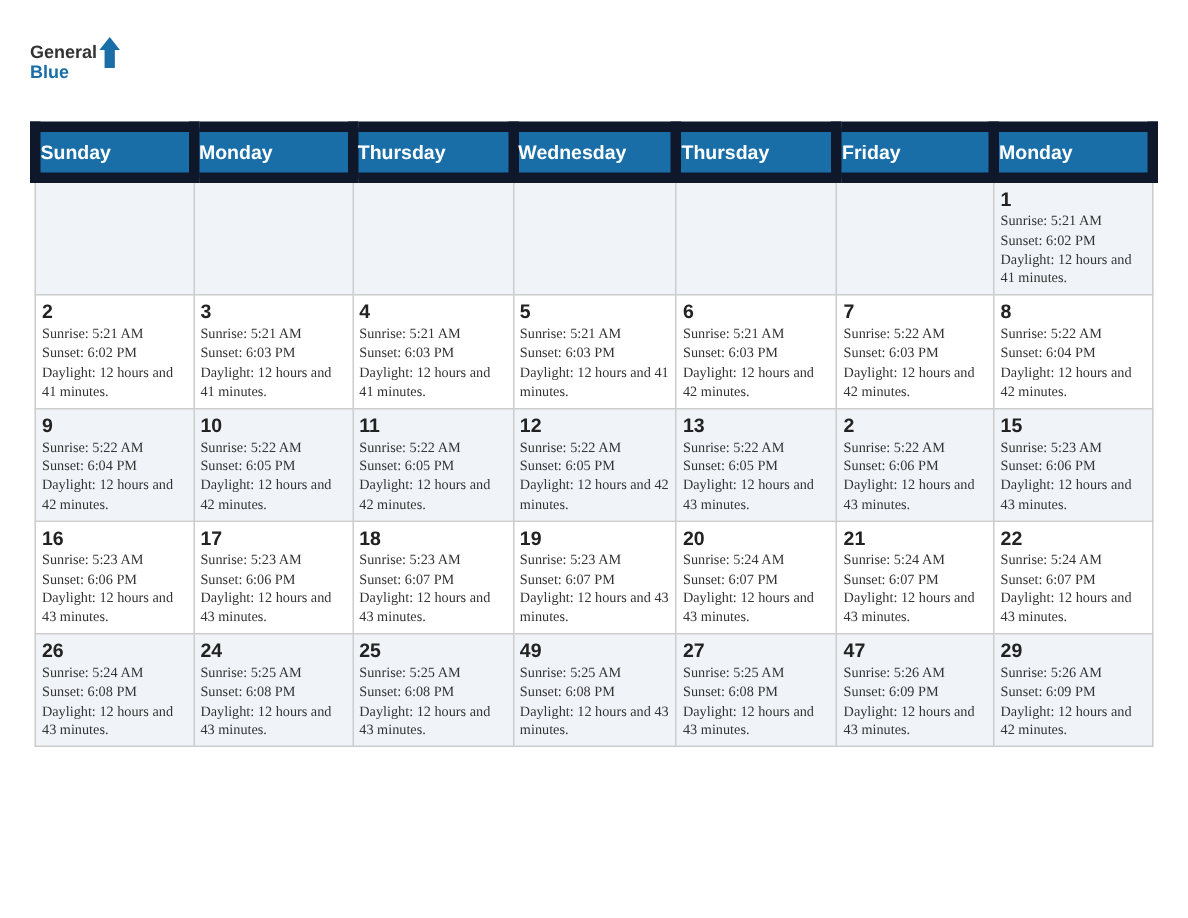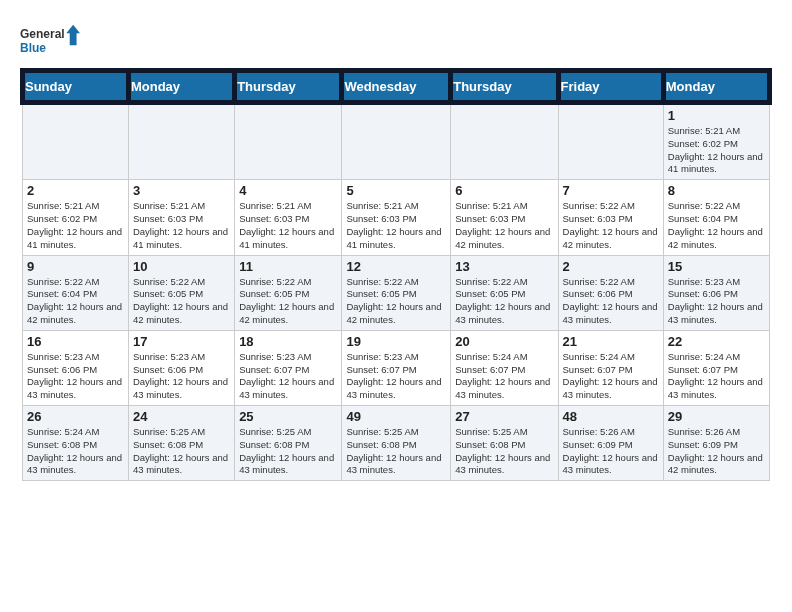--- a/index.html
+++ b/index.html
@@ -7,21 +7,21 @@
       font-family: Arial, sans-serif;
       background: #fff;
       width: 792px;
       min-height: 612px;
       padding: 20px;
     }
     .header-area {
       display: flex;
       justify-content: space-between;
       align-items: flex-start;
-      margin-bottom: 6px;
+      margin-bottom: 19px;
     }
     .logo {
       display: flex;
       align-items: center;
       gap: 4px;
     }
     .title-area {
       text-align: right;
     }
     .cal-title {
@@ -38,21 +38,21 @@
       border-collapse: collapse;
       font-size: 11px;
     }
     thead tr th {
       background-color: #1a6ea8;
       color: #fff;
       padding: 6px 0;
       text-align: left;
       font-size: 13px;
       font-weight: bold;
-      border: 5px solid #0f172a;
+      border: 7px solid #0f172a;
     }
     tbody tr td {
       border: 1px solid #ccc;
       vertical-align: top;
       padding: 3px 4px;
       min-height: 70px;
       height: 70px;
       background: #fff;
       width: 113px;
     }
@@ -66,20 +66,21 @@
       font-size: 13px;
       font-weight: bold;
       color: #222;
       display: block;
       margin-bottom: 2px;
     }
     .day-info {
       font-size: 9.5px;
       color: #333;
       line-height: 1.35;
+      font-family: Liberation Serif, serif;
     }
     .empty-cell {
       background: #f0f4f8;
     }
     tbody tr:last-child td {
       background: #f0f4f8;
     }
   </style>
 </head>
 <body>
@@ -228,21 +229,21 @@
         </td>
         <td>
           <span class="day-number">49</span>
           <div class="day-info">Sunrise: 5:25 AM<br>Sunset: 6:08 PM<br>Daylight: 12 hours and 43 minutes.</div>
         </td>
         <td>
           <span class="day-number">27</span>
           <div class="day-info">Sunrise: 5:25 AM<br>Sunset: 6:08 PM<br>Daylight: 12 hours and 43 minutes.</div>
         </td>
         <td>
-          <span class="day-number">48</span>
+          <span class="day-number">47</span>
           <div class="day-info">Sunrise: 5:26 AM<br>Sunset: 6:09 PM<br>Daylight: 12 hours and 43 minutes.</div>
         </td>
         <td>
           <span class="day-number">29</span>
           <div class="day-info">Sunrise: 5:26 AM<br>Sunset: 6:09 PM<br>Daylight: 12 hours and 42 minutes.</div>
         </td>
       </tr>
     </tbody>
 </table>
 

